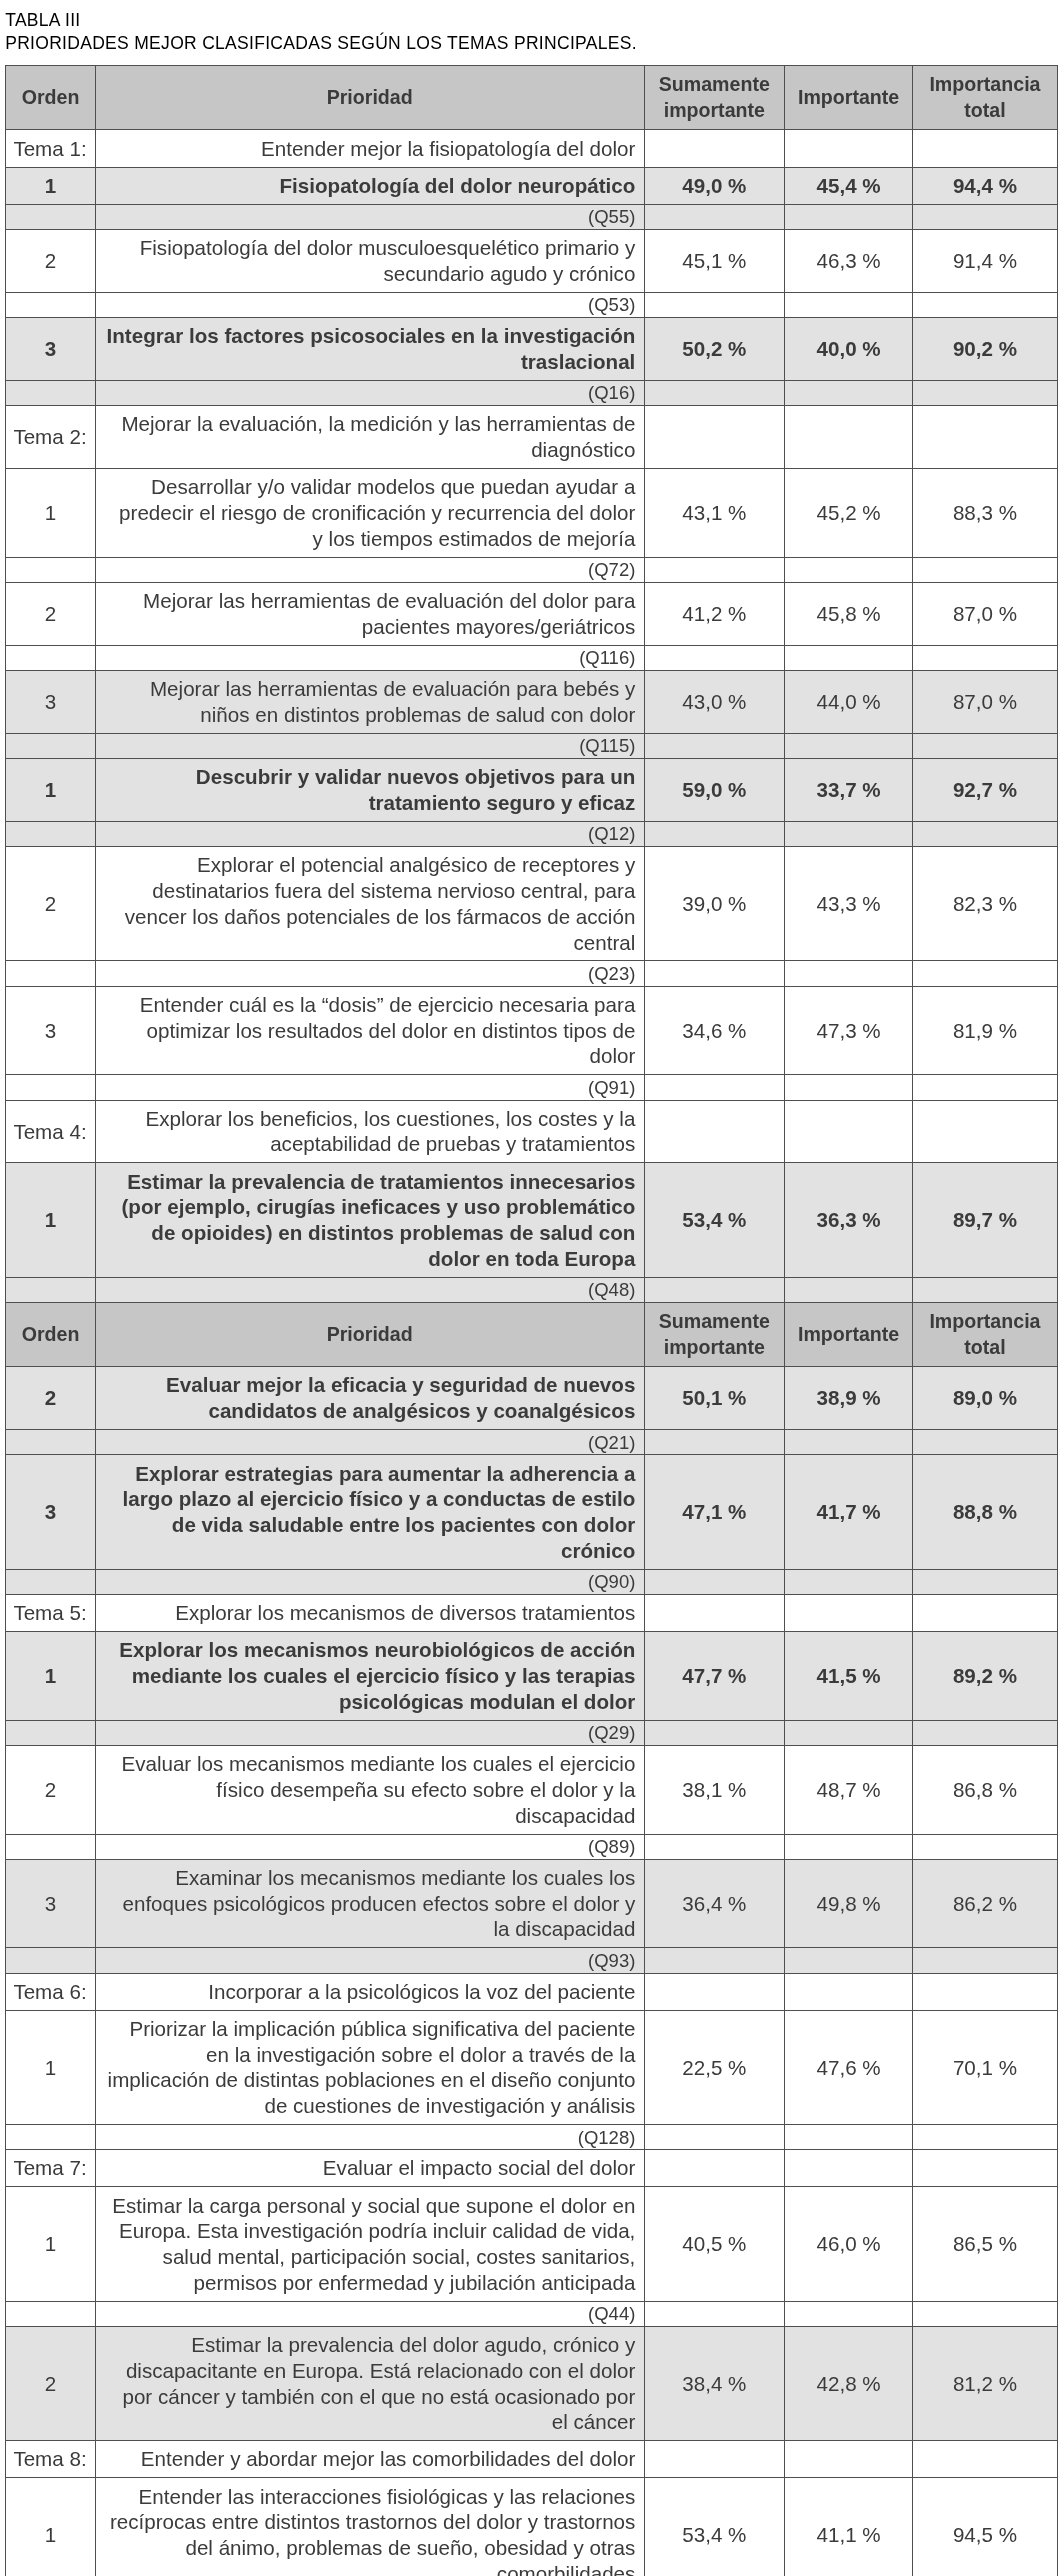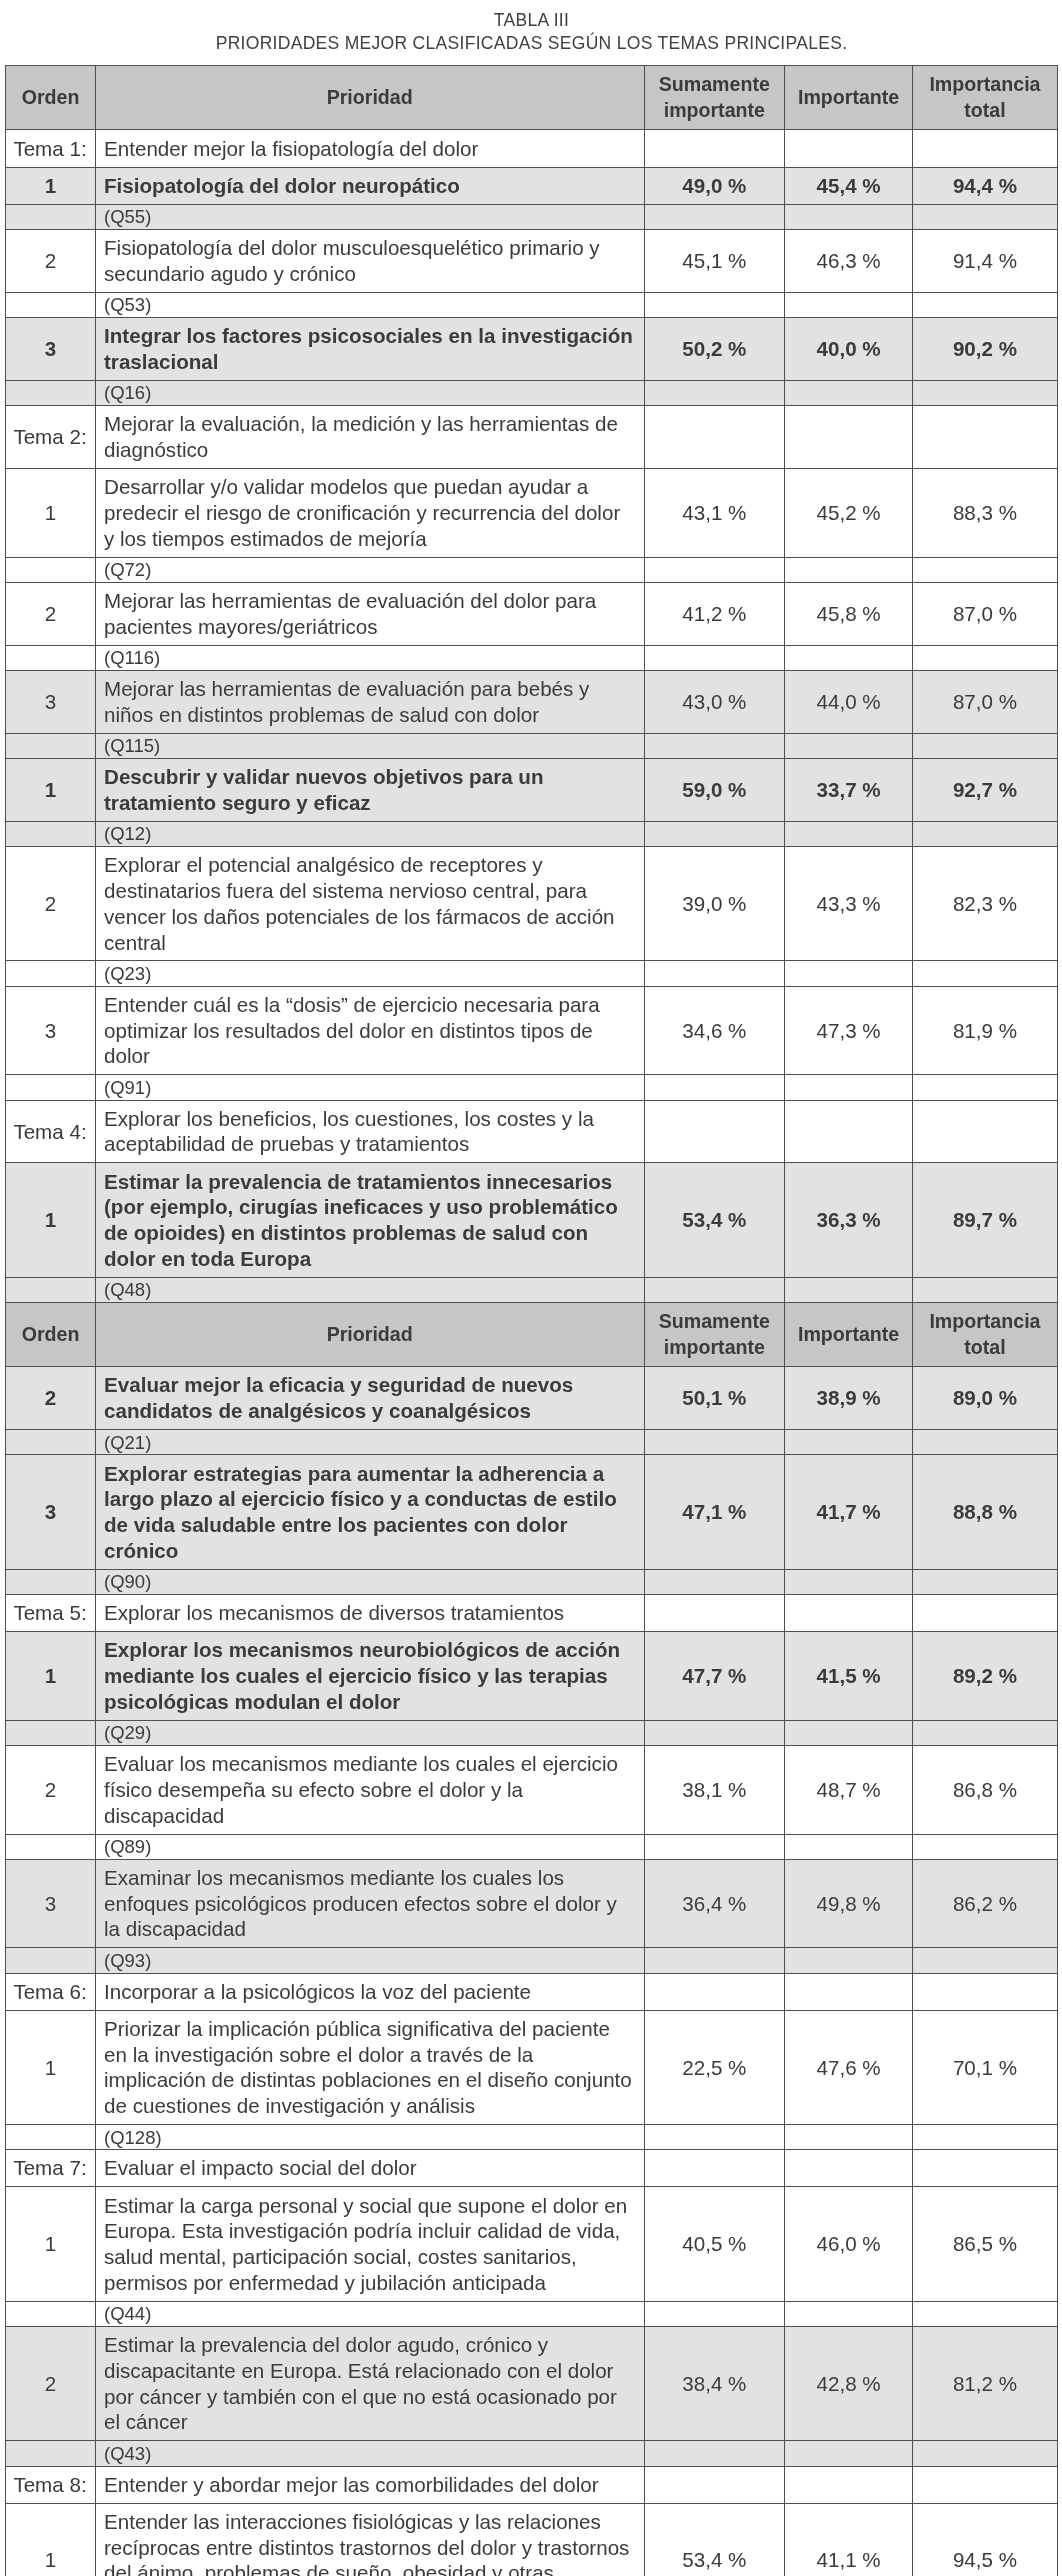--- a/index.html
+++ b/index.html
@@ -16,25 +16,25 @@
     font-family: "Liberation Sans", sans-serif;
     color: var(--text);
   }
   .page {
     width: 1063px;
     min-height: 3371px;
     padding: 9.3px 5.2px 15.5px;
   }
   .title-block { margin-bottom: 2.1px; }
   .title, .subtitle {
-    text-align: center;
+    text-align: left;
     font-size: 17.5px;
     line-height: 1.3;
     letter-spacing: 0.3px;
-    color: #404040;
+    color: #000000;
   }
   .main-table {
     width: 100%;
     border-collapse: collapse;
     margin-top: 10.3px;
     border: 1.5px solid var(--border);
   }
   .main-table th, .main-table td {
     border: 1px solid var(--border);
     padding: 5.2px 8.2px;
@@ -51,21 +51,21 @@
     line-height: 1.3;
     padding: 6.2px 5.2px;
   }
   .col-orden { width: 7.8%; }
   .col-prioridad { width: 52.8%; }
   .col-very { width: 13.4%; }
   .col-imp { width: 12.2%; }
   .col-total { width: 13.8%; }
   .cell-center { text-align: center; }
   .cell-pct { text-align: center; white-space: nowrap; }
-  .cell-text { text-align: left; }
+  .cell-text { text-align: right; }
   .row-qcode td {
     font-size: 18.5px;
     padding-top: 1.5px;
     padding-bottom: 1.5px;
     line-height: 1.15;
   }
   .row-theme td.theme-label { padding-left: 7.2px; white-space: nowrap; }
   tr.shaded td { background: var(--row-shade-bg); }
   tr.bold td { font-weight: bold; }
 </style>
@@ -382,27 +382,20 @@
           <td class="cell-pct"></td>
           <td class="cell-pct"></td>
         </tr>
         <tr class="shaded row-priority">
           <td class="cell-center">2</td>
           <td class="cell-text">Estimar la prevalencia del dolor agudo, crónico y discapacitante en Europa. Está relacionado con el dolor por cáncer y también con el que no está ocasionado por el cáncer</td>
           <td class="cell-pct">38,4 %</td>
           <td class="cell-pct">42,8 %</td>
           <td class="cell-pct">81,2 %</td>
         </tr>
-        <tr class="shaded row-qcode">
-          <td class="cell-center"></td>
-          <td class="cell-text">(Q43)</td>
-          <td class="cell-pct"></td>
-          <td class="cell-pct"></td>
-          <td class="cell-pct"></td>
-        </tr>
         <tr class="row-theme">
           <td class="theme-label">Tema 8:</td>
           <td class="cell-text">Entender y abordar mejor las comorbilidades del dolor</td>
           <td class="cell-pct"></td>
           <td class="cell-pct"></td>
           <td class="cell-pct"></td>
         </tr>
         <tr class="row-priority">
           <td class="cell-center">1</td>
           <td class="cell-text">Entender las interacciones fisiológicas y las relaciones recíprocas entre distintos trastornos del dolor y trastornos del ánimo, problemas de sueño, obesidad y otras comorbilidades</td>

